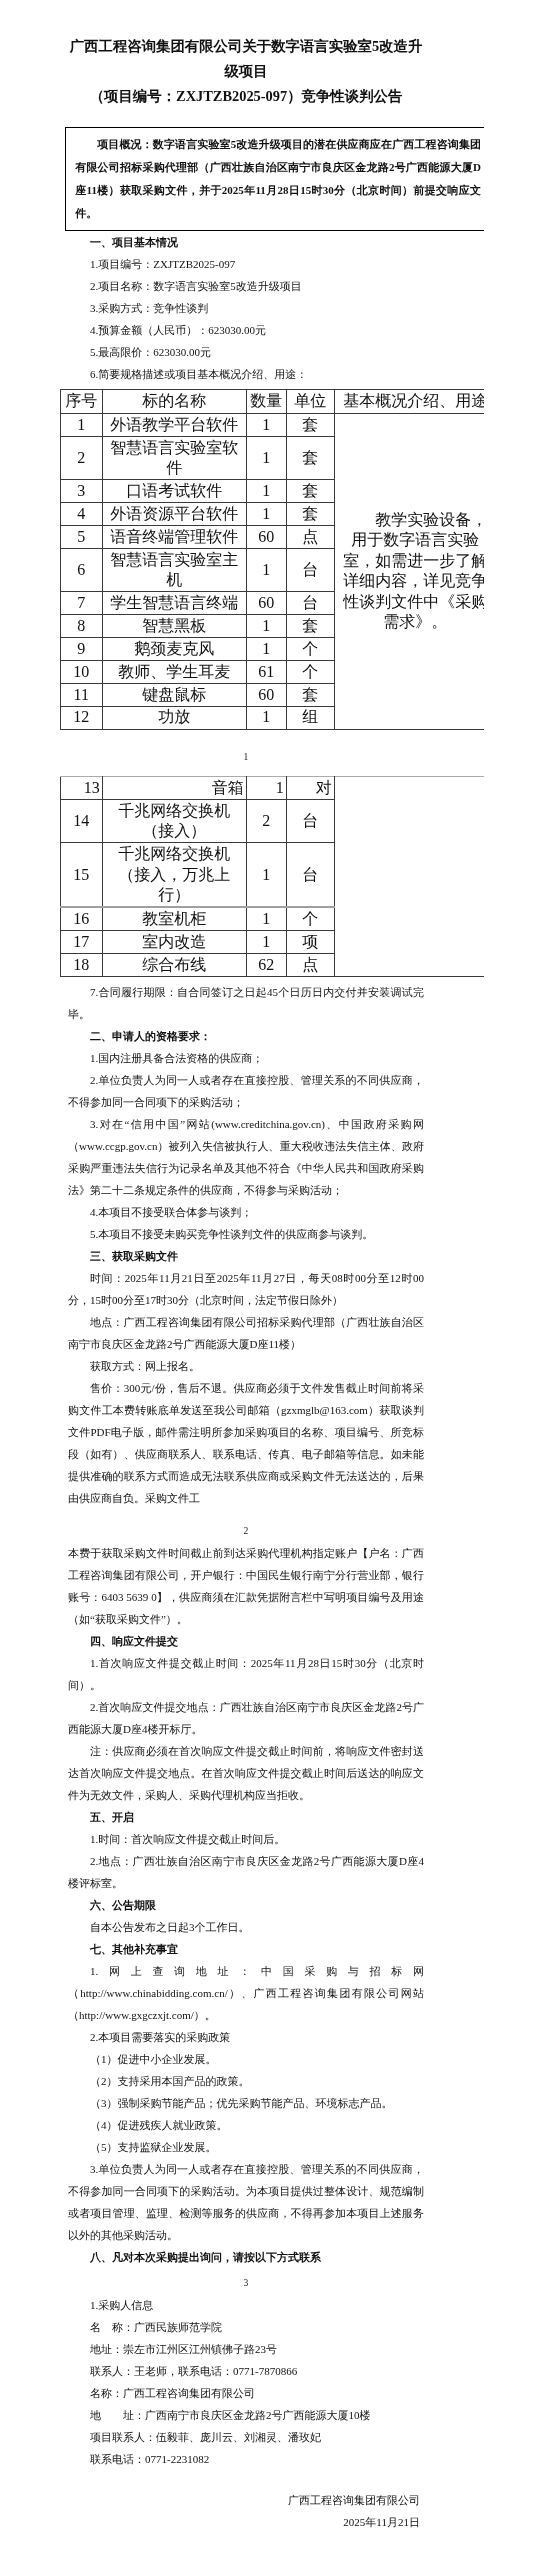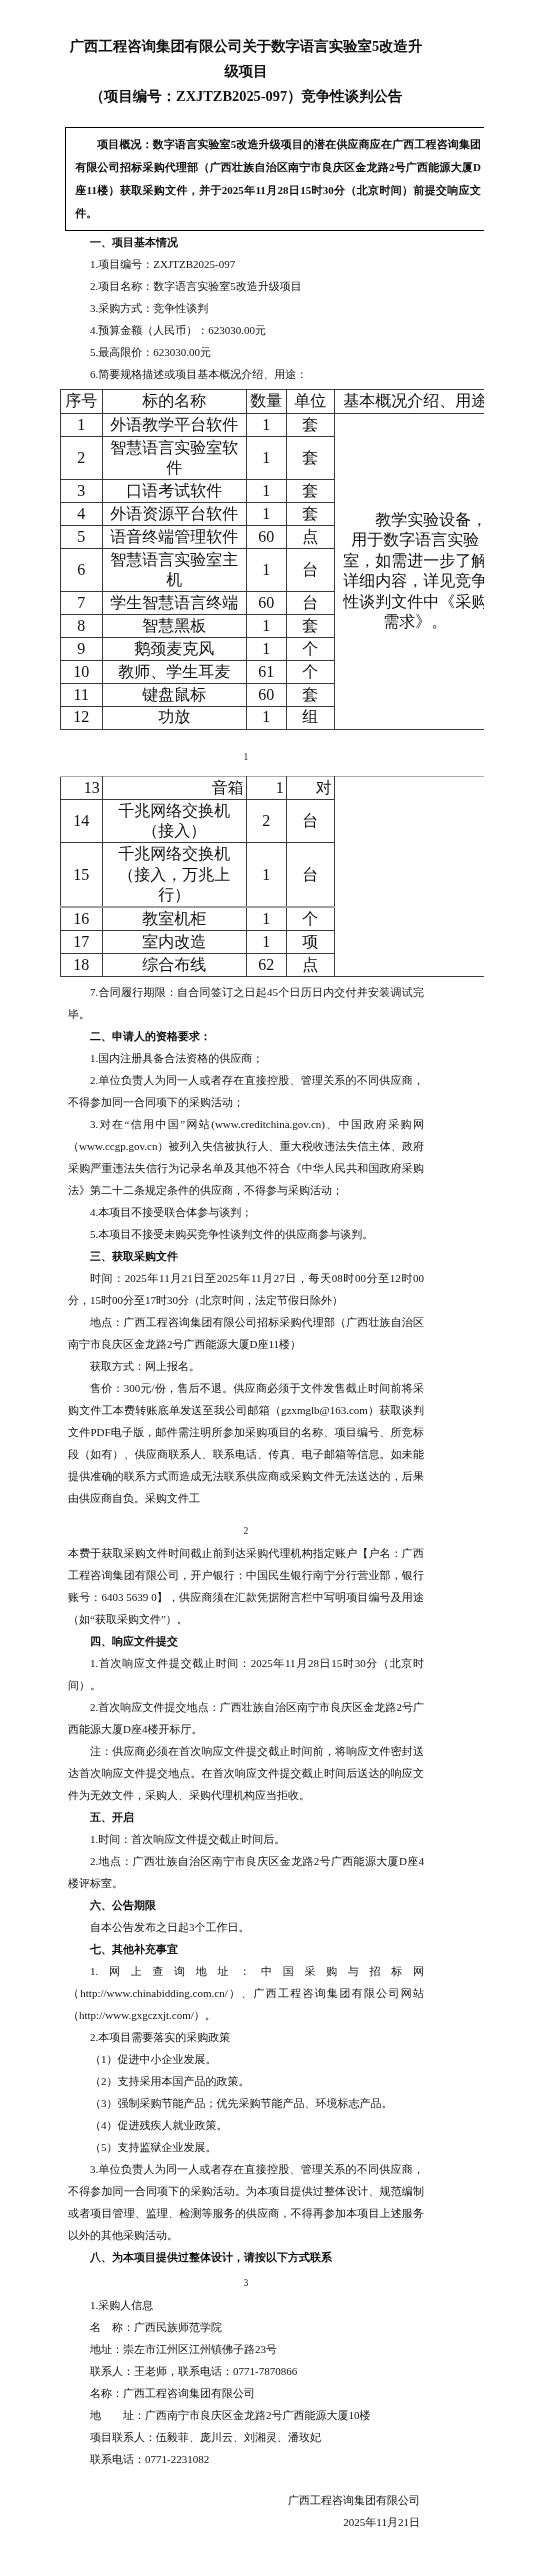--- a/index.html
+++ b/index.html
@@ -289,21 +289,21 @@
   <p class="para heading">七、其他补充事宜</p>
   <p class="para">1.网上查询地址：中国采购与招标网（http://www.chinabidding.com.cn/）、广西工程咨询集团有限公司网站（http://www.gxgczxjt.com/）。</p>
   <p class="para">2.本项目需要落实的采购政策</p>
   <p class="para">（1）促进中小企业发展。</p>
   <p class="para">（2）支持采用本国产品的政策。</p>
   <p class="para">（3）强制采购节能产品；优先采购节能产品、环境标志产品。</p>
   <p class="para">（4）促进残疾人就业政策。</p>
   <p class="para">（5）支持监狱企业发展。</p>
   <p class="para">3.单位负责人为同一人或者存在直接控股、管理关系的不同供应商，不得参加同一合同项下的采购活动。为本项目提供过整体设计、规范编制或者项目管理、监理、检测等服务的供应商，不得再参加本项目上述服务以外的其他采购活动。</p>
 
-  <p class="para heading">八、为本项目提供过整体设计，请按以下方式联系</p>
+  <p class="para heading">八、凡对本次采购提出询问，请按以下方式联系</p>
 
   <p class="pagenum pn3">3</p>
 
   <p class="para">1.采购人信息</p>
   <p class="para">名　称：广西民族师范学院</p>
   <p class="para">地址：崇左市江州区江州镇佛子路23号</p>
   <p class="para">联系人：王老师，联系电话：0771-7870866</p>
   <p class="para">名称：广西工程咨询集团有限公司</p>
   <p class="para">地　　址：广西南宁市良庆区金龙路2号广西能源大厦10楼</p>
   <p class="para">项目联系人：伍毅菲、庞川云、刘湘灵、潘玫妃</p>

